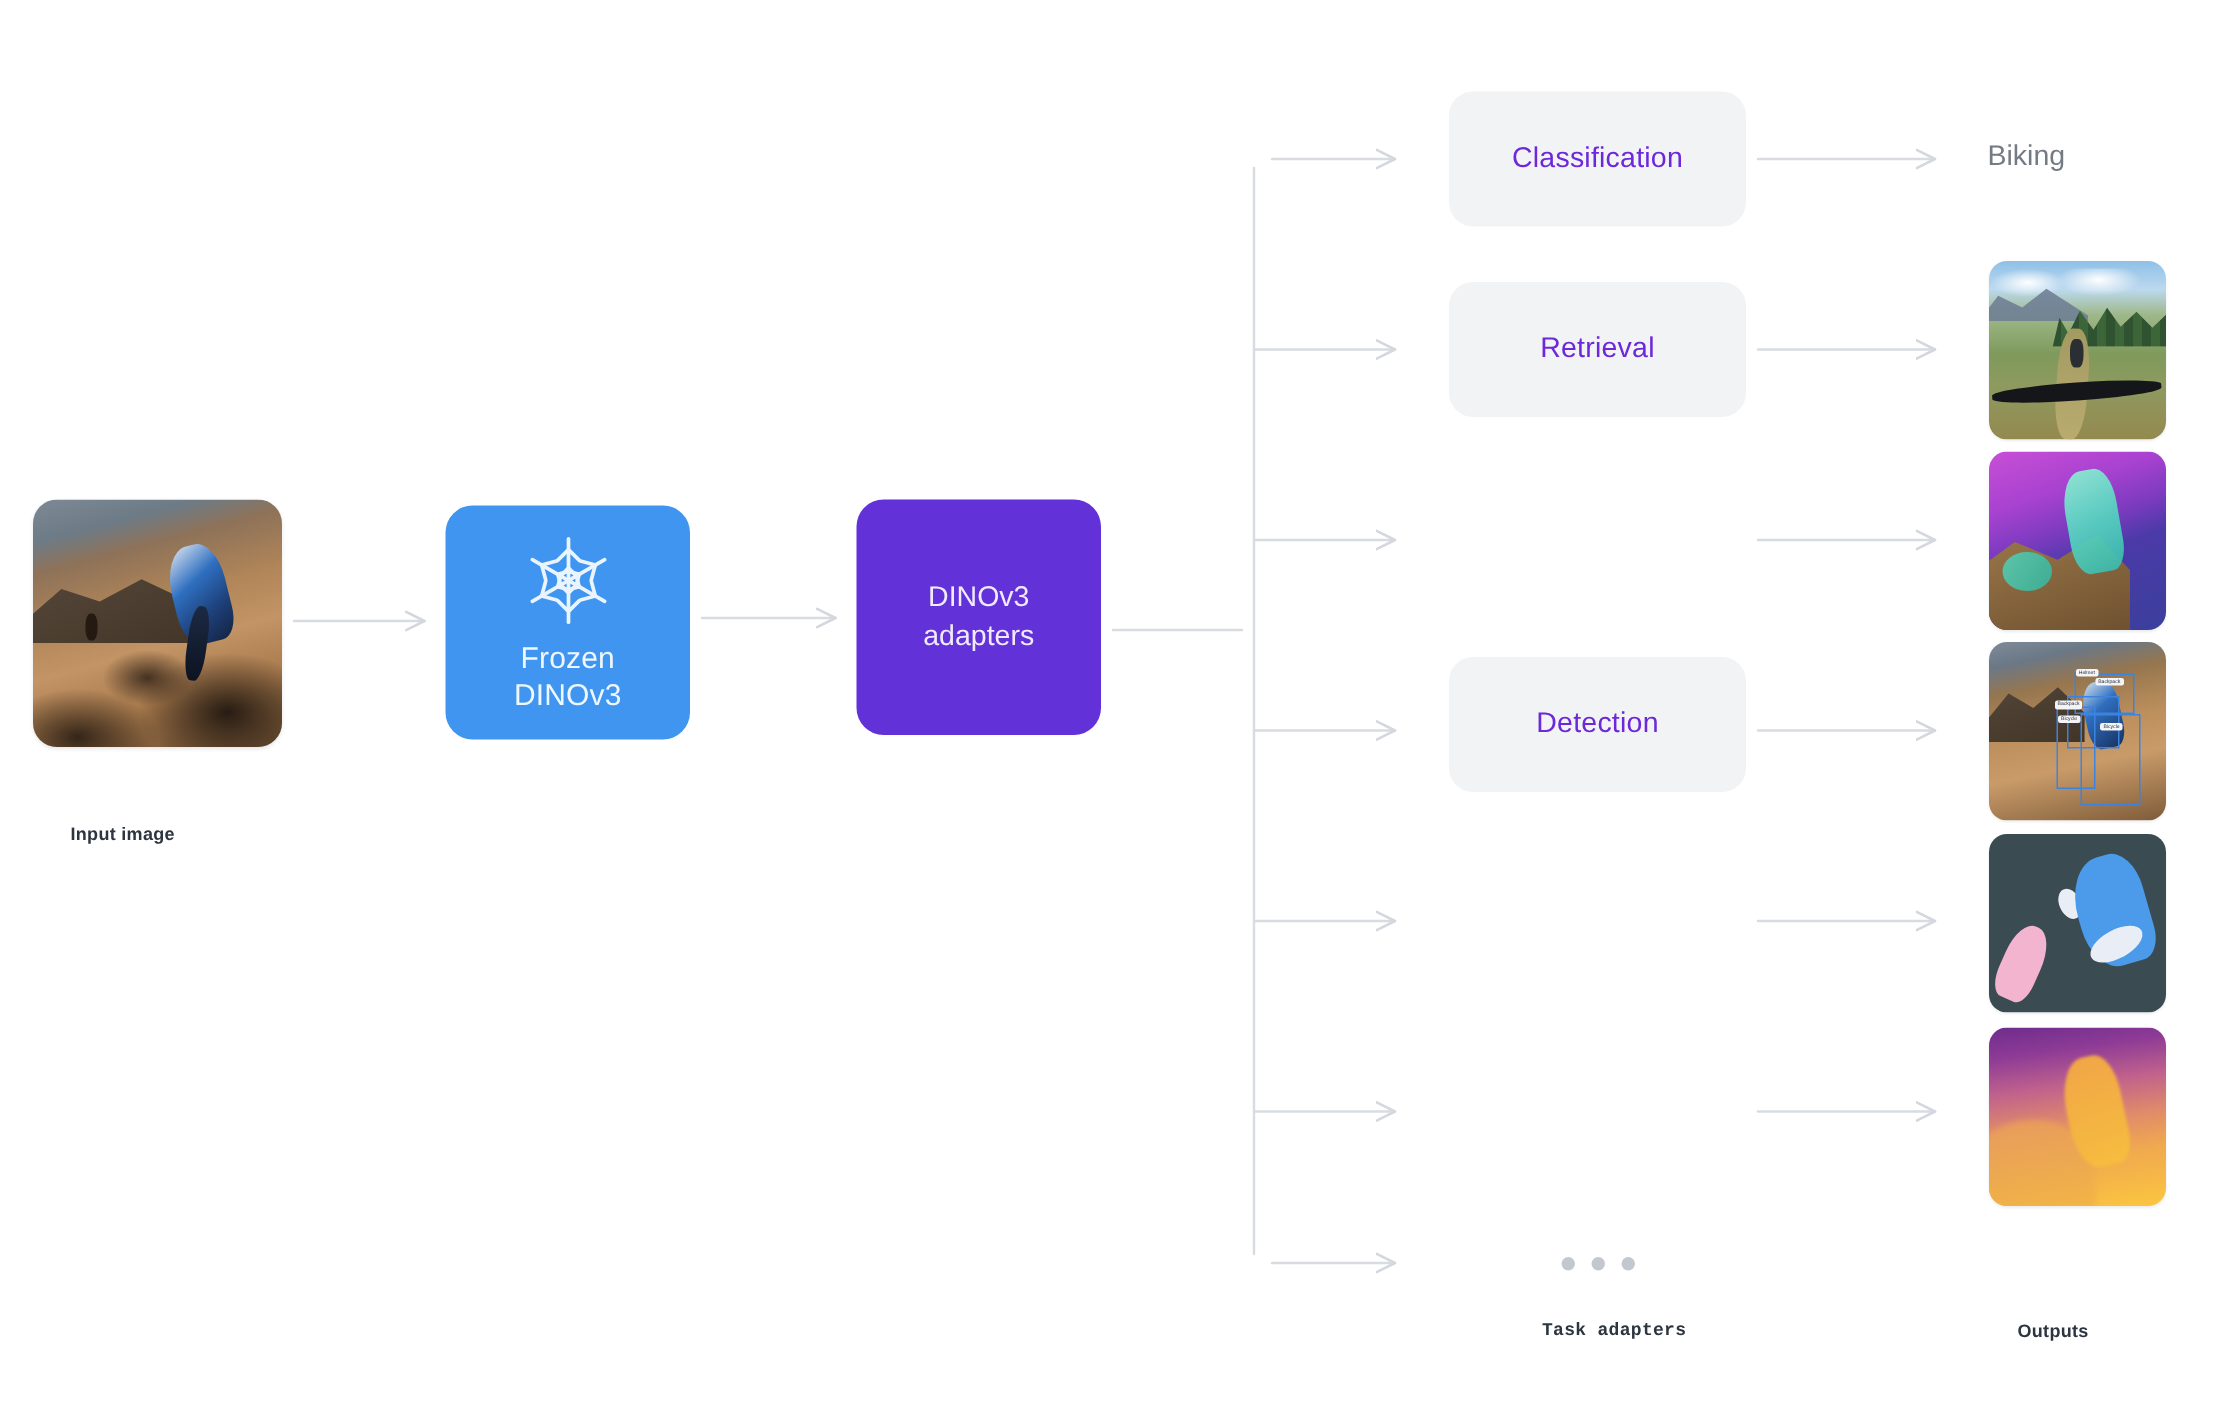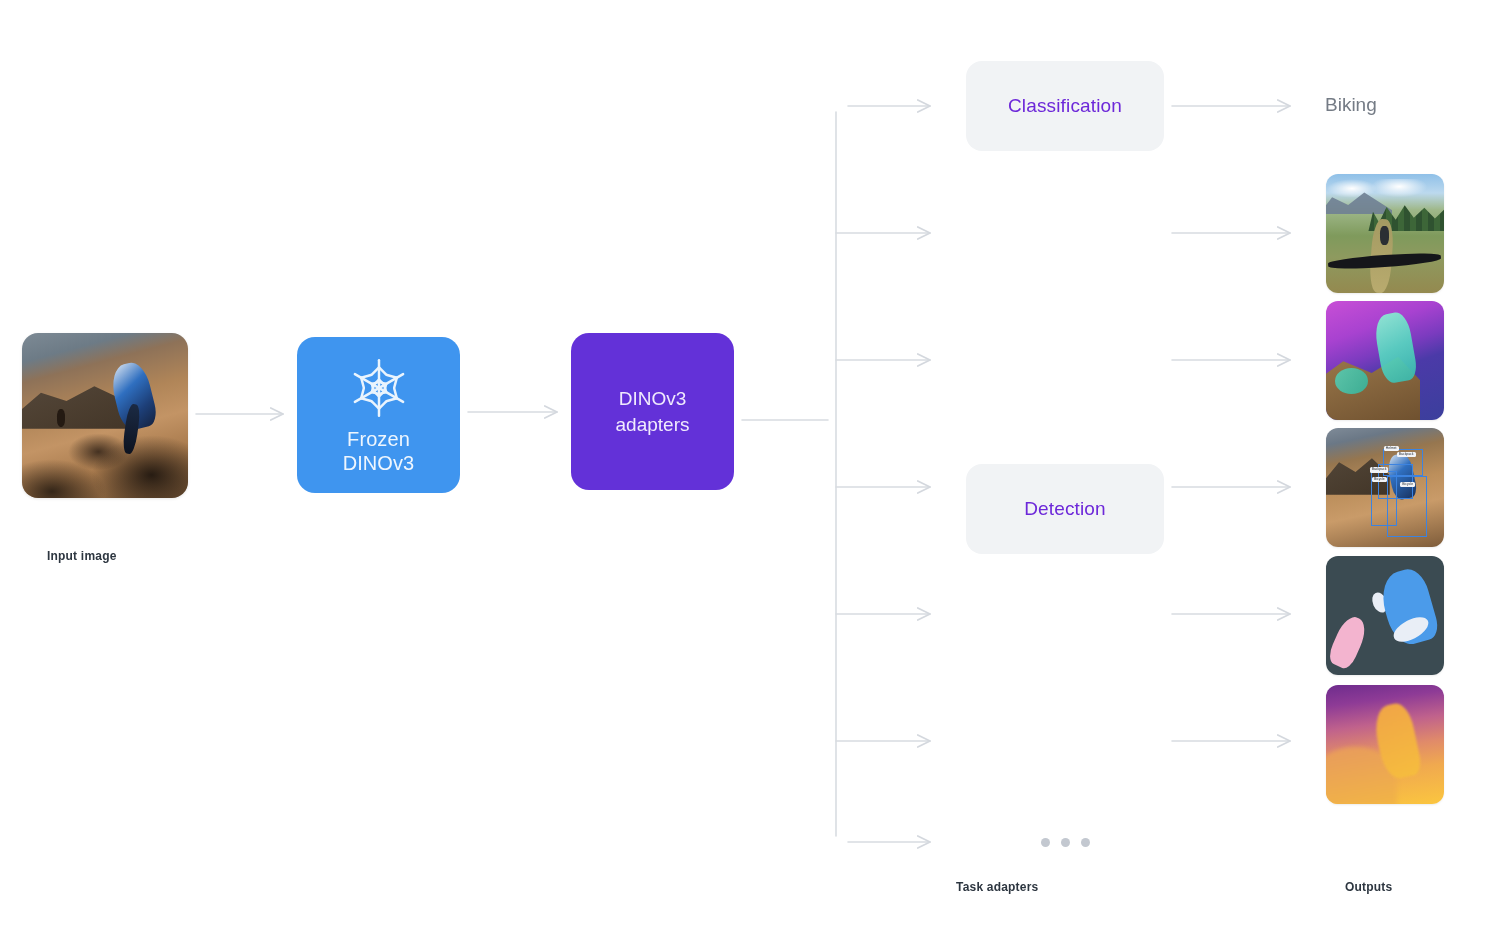--- a/index.html
+++ b/index.html
@@ -181,21 +181,21 @@
     transform: rotate(-12deg); filter: blur(1px);}
   .photo-depth .hill { position:absolute; left:-10%; top:52%; width:70%; height:50%;
     background: linear-gradient(170deg,#e79a5e,#f2b545); border-radius: 50% 50% 0 0; filter: blur(2px);}
 
   
   .caption {
     position: absolute;
     color: #2d3640; font-size: 12px; font-weight: bold; letter-spacing: .2px;
   }
   #caption-input { left: 47px; top: 549px; }
-  #caption-task  { left: 956px; top: 880px; }
+  #caption-task  { left: 1028px; top: 880px; font-family: Liberation Mono, monospace; }
   #caption-out   { left: 1345px; top: 880px; }
 </style>
 </head>
 <body>
 
 <div id="stage">
 
   <svg id="wires" viewBox="0 0 1490 940" xmlns="http://www.w3.org/2000/svg">
     <defs>
       <marker id="arw" viewBox="0 0 10 10" refX="9" refY="5" markerWidth="9" markerHeight="9" orient="auto-start-reverse">
@@ -284,21 +284,24 @@
   </div>
 
   <div id="features-box">
     <div class="flabel">DINOv3</div>
     <div class="flabel">adapters</div>
   </div>
 
   <div class="task-card" style="top:61px">
     <span class="tlabel">Classification</span>
   </div>
-  <div class="task-card" style="top:464px">
+  <div class="task-card" style="top:188px">
+    <span class="tlabel">Retrieval</span>
+  </div>
+  <div class="task-card" style="top:438px">
     <span class="tlabel">Detection</span>
   </div>
 
   <div id="task-ellipsis">
     <i></i>
     <i></i>
     <i></i>
   </div>
 
   <div class="caption" id="caption-task">Task adapters</div>

